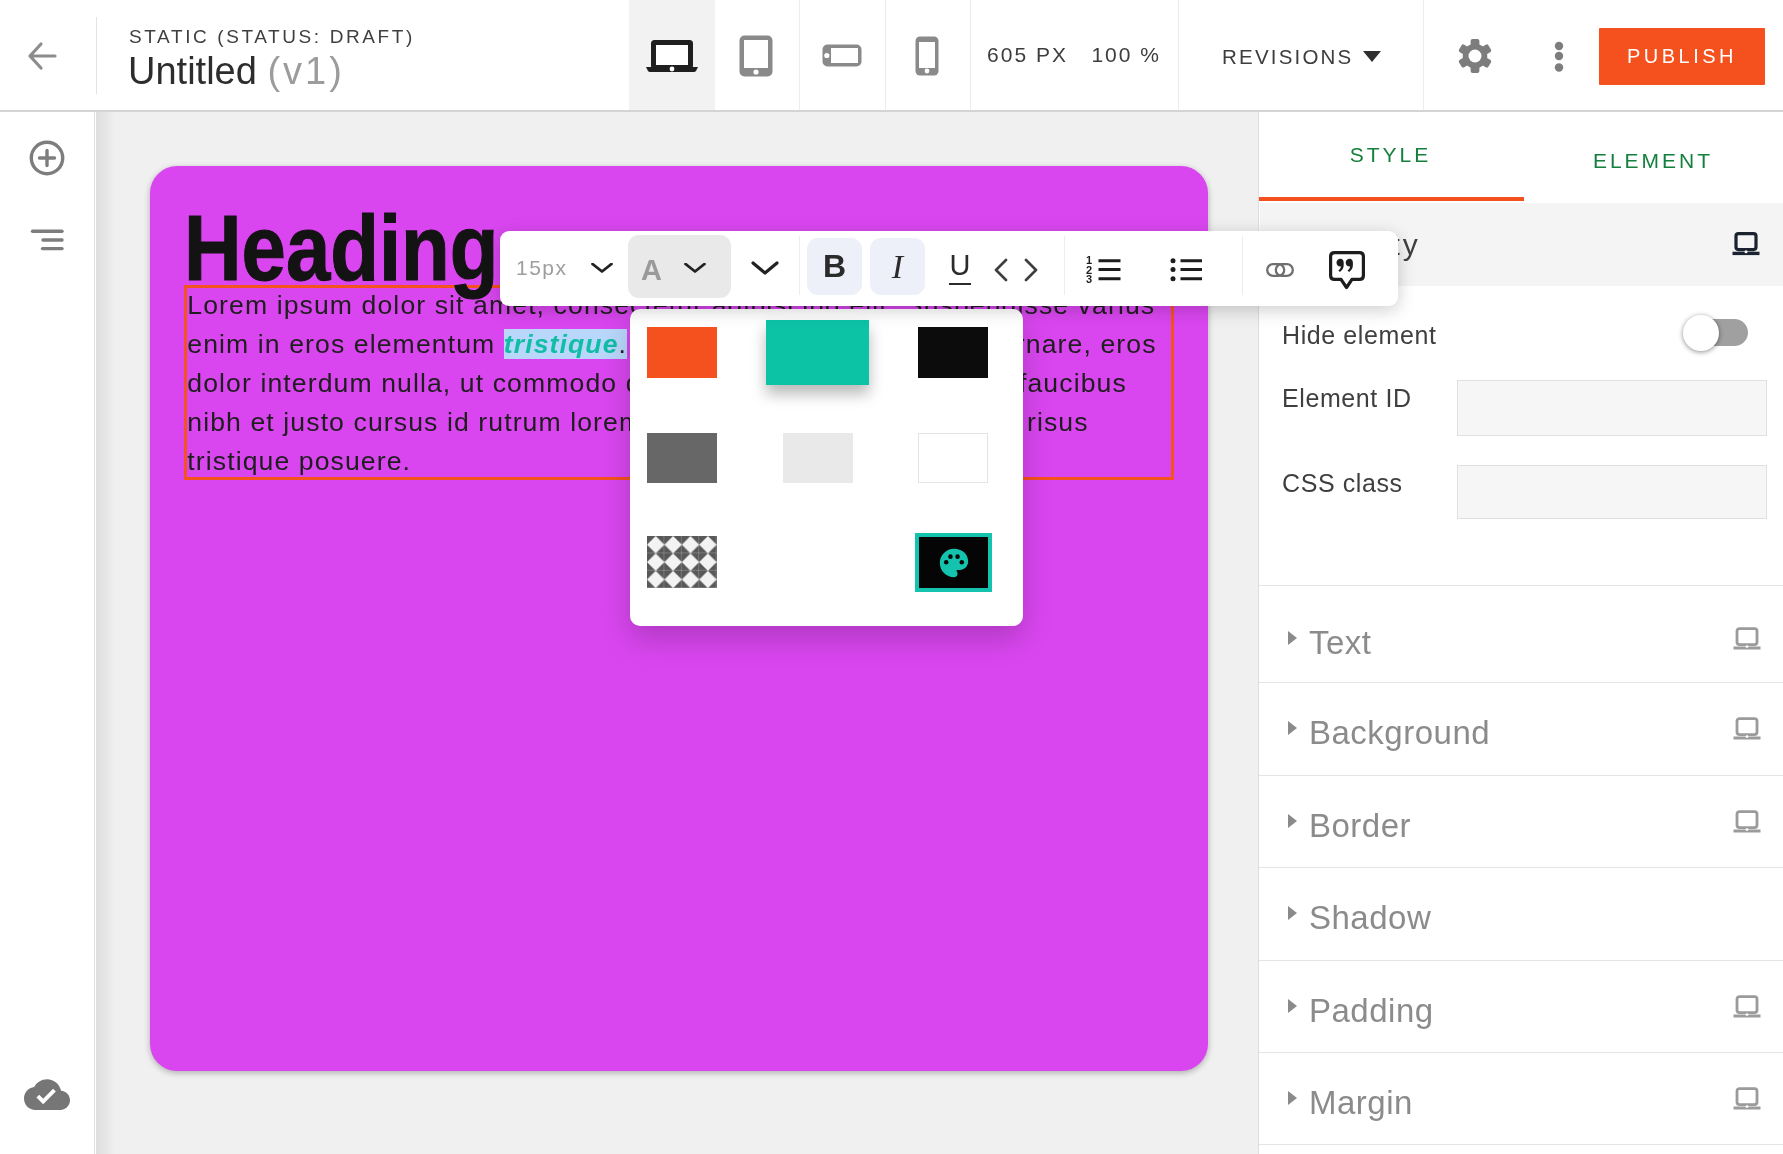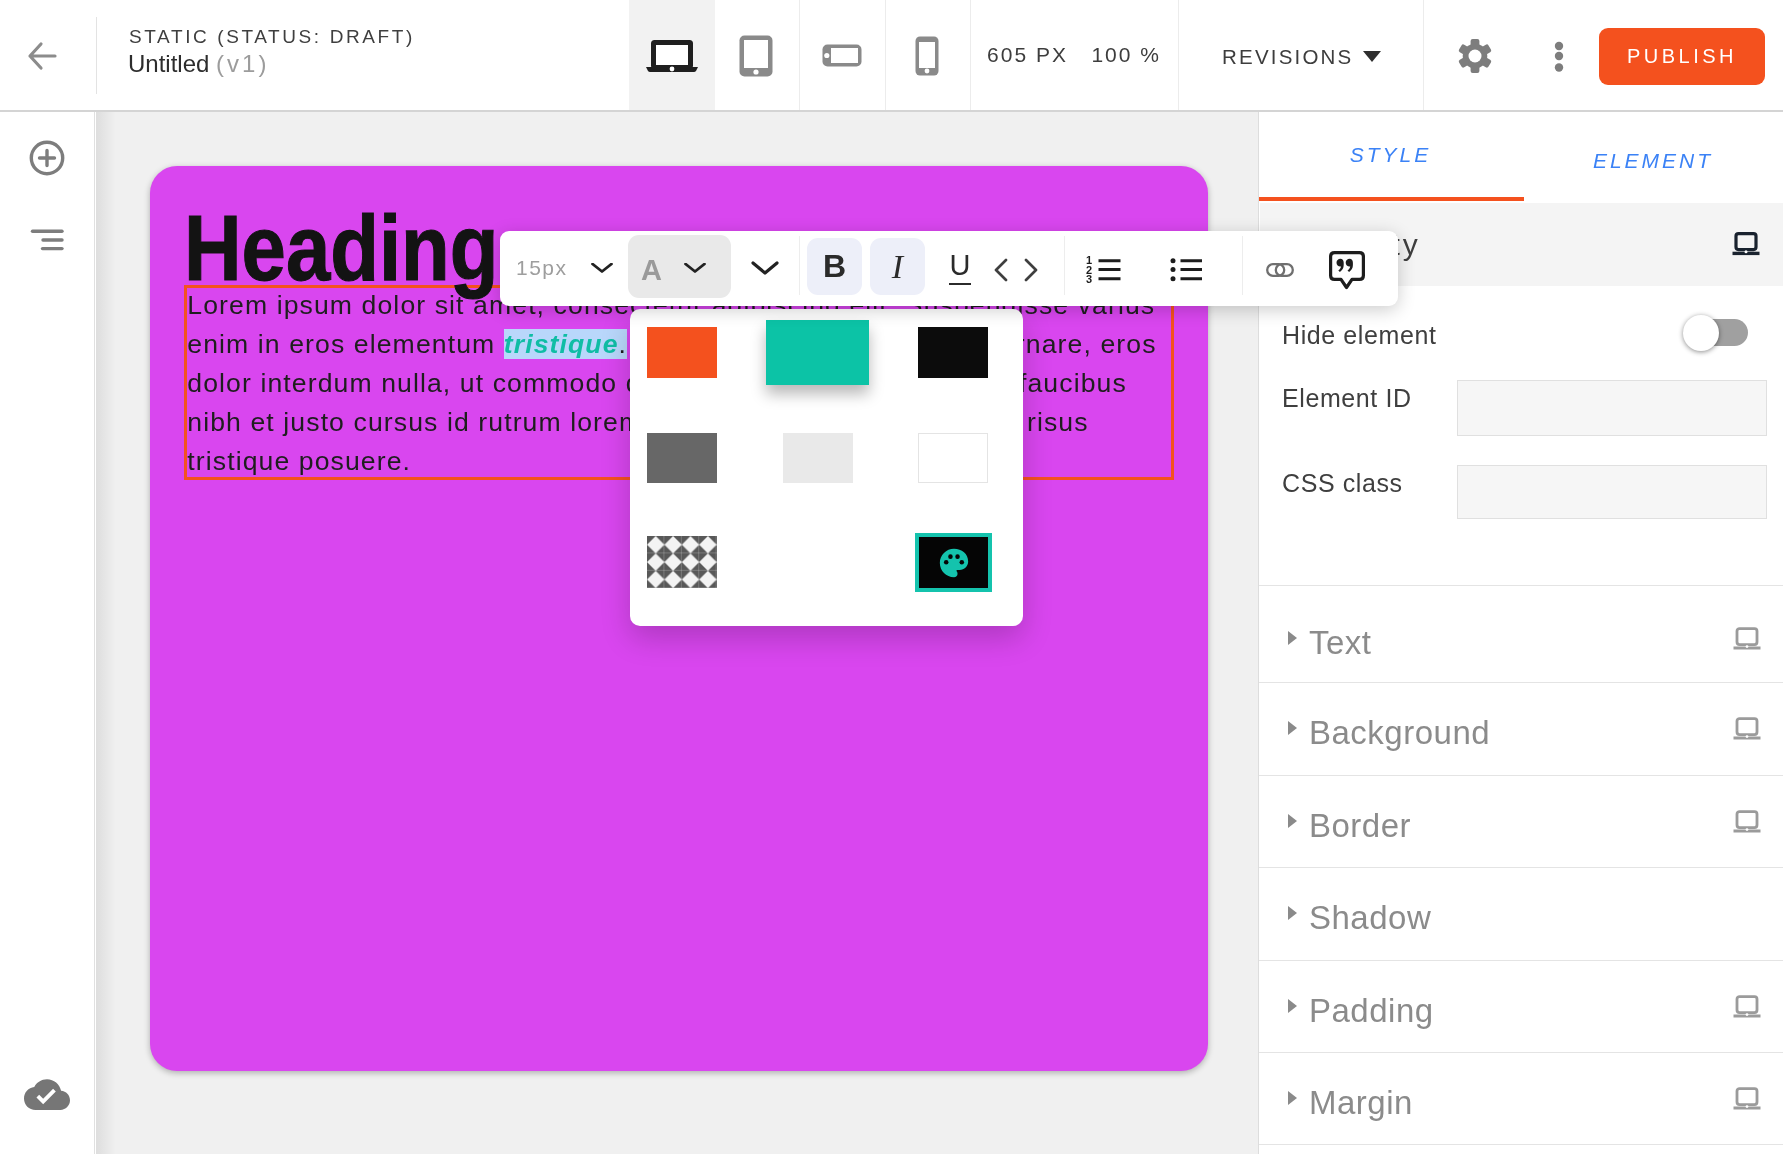--- a/index.html
+++ b/index.html
@@ -3,46 +3,46 @@
 <meta charset="utf-8">
 <style>
 * { margin:0; padding:0; box-sizing:border-box; }
 html,body { width:1783px; height:1154px; overflow:hidden; font-family:"Liberation Sans", sans-serif; background:#fff; }
 
 
 #topbar { position:absolute; left:0; top:0; width:1783px; height:112px; background:#fff; border-bottom:2px solid #d4d4d4; z-index:30; }
 #backarrow { position:absolute; left:26px; top:41px; }
 #tb-div1 { position:absolute; left:96px; top:17px; width:1px; height:77px; background:#e3e3e3; }
 #static-label { position:absolute; left:129px; top:26px; font-size:19px; letter-spacing:2.6px; color:#3f3f3f; }
-#untitled { position:absolute; left:128px; top:50px; font-size:24px; color:#2d2d2d; }
+#untitled { position:absolute; left:128px; top:50px; font-size:38px; color:#2d2d2d; }
 #untitled span { color:#9c9c9c; letter-spacing:3px; }
 #dev1 { position:absolute; left:629px; top:0; width:86px; height:110px; background:#f2f2f2; }
 .tbdiv { position:absolute; top:0; width:1px; height:110px; background:#ececec; }
 .devicon { position:absolute; }
 #px-label { position:absolute; left:970px; top:0; width:208px; height:110px; line-height:110px; text-align:center; font-size:21px; letter-spacing:2px; color:#3d3d3d; }
 #revisions { position:absolute; left:1222px; top:45px; font-size:20.5px; letter-spacing:2.2px; color:#3d3d3d; }
 #rev-caret { position:absolute; left:1363px; top:51px; width:0; height:0; border-left:9px solid transparent; border-right:9px solid transparent; border-top:11px solid #2e2e2e; }
-#publish { position:absolute; left:1599px; top:28px; width:166px; height:57px; background:#f4511e; border-radius:9px; color:#fff; font-size:20px; letter-spacing:3.5px; text-align:center; line-height:57px; }
+#publish { position:absolute; left:1599px; top:28px; width:166px; height:57px; background:#f4511e; border-radius:1px; color:#fff; font-size:20px; letter-spacing:3.5px; text-align:center; line-height:57px; }
 
 
 #leftbar { position:absolute; left:0; top:110px; width:95px; height:1044px; background:#fff; border-right:1px solid #e0e0e0; z-index:20; }
 #cloud { position:absolute; left:24px; top:1078px; z-index:25; }
 
 
 #canvas { position:absolute; left:96px; top:112px; width:1162px; height:1042px; background:#f0f0f0; z-index:1; }
 #canvas-shadow { position:absolute; left:0; top:0; width:20px; height:1042px; background:linear-gradient(90deg, rgba(0,0,0,0.08), rgba(0,0,0,0)); }
 #page { position:absolute; left:54px; top:54px; width:1058px; height:905px; background:#d946ef; box-shadow:0 2px 6px rgba(0,0,0,0.28);border-radius:27px; }
 #heading { position:absolute; left:34px; top:28.5px; font-size:93px; font-weight:bold; color:#131313; -webkit-text-stroke:1.1px #131313; transform:scaleX(0.857); transform-origin:0 0; white-space:nowrap; z-index:3; }
 #textblock { position:absolute; left:33.5px; top:119px; width:990px; height:195px; border:3.2px solid #f4521f; z-index:2; }
 #bodytext { position:absolute; left:0.8px; top:-2px; font-size:26.6px; letter-spacing:1.1px; line-height:39px; color:#1e1e1e; white-space:nowrap; }
 .sel { background:#b9d7fb; color:#10bda5; font-weight:bold; font-style:italic;text-align:right; }
 
 
 #sidebar { position:absolute; left:1258px; top:110px; width:525px; height:1044px; background:#fff; border-left:1px solid #ddd; z-index:10; }
-.tab { position:absolute; top:0; height:90px; line-height:90px; text-align:center; font-size:21px; letter-spacing:3px; color:#3b82f6;font-style:italic; }
+.tab { position:absolute; top:0; height:90px; line-height:90px; text-align:center; font-size:21px; letter-spacing:3px; color:#15803d; }
 #tab-style { left:0; width:263px; }
 #tab-element { left:263px; width:262px;margin-top:6px; }
 #tab-underline { position:absolute; left:0; top:87px; width:265px; height:3.5px; background:#f4511e; }
 #vis-header { position:absolute; left:1px; top:93px; width:524px; height:83px; background:#f4f4f4; }
 #vis-label { position:absolute; left:23px; top:25px; font-size:30px; letter-spacing:3px; color:#3f3f3f; }
 #vis-laptop { position:absolute; left:471px; top:29px; }
 #hide-label { position:absolute; left:23px; top:211px; font-size:25px; letter-spacing:0.6px; color:#3f3f3f; }
 #toggle { position:absolute; left:428px; top:209px; width:61px; height:27px; background:#a0a0a0; border-radius:14px; }
 #toggle-knob { position:absolute; left:-4px; top:-4.5px; width:36px; height:36px; background:#fff; border-radius:50%; box-shadow:0 1px 5px rgba(0,0,0,0.45); }
 .inp { position:absolute; left:198px; width:310px; background:#f6f6f6; border:1px solid #e0e0e0; }

